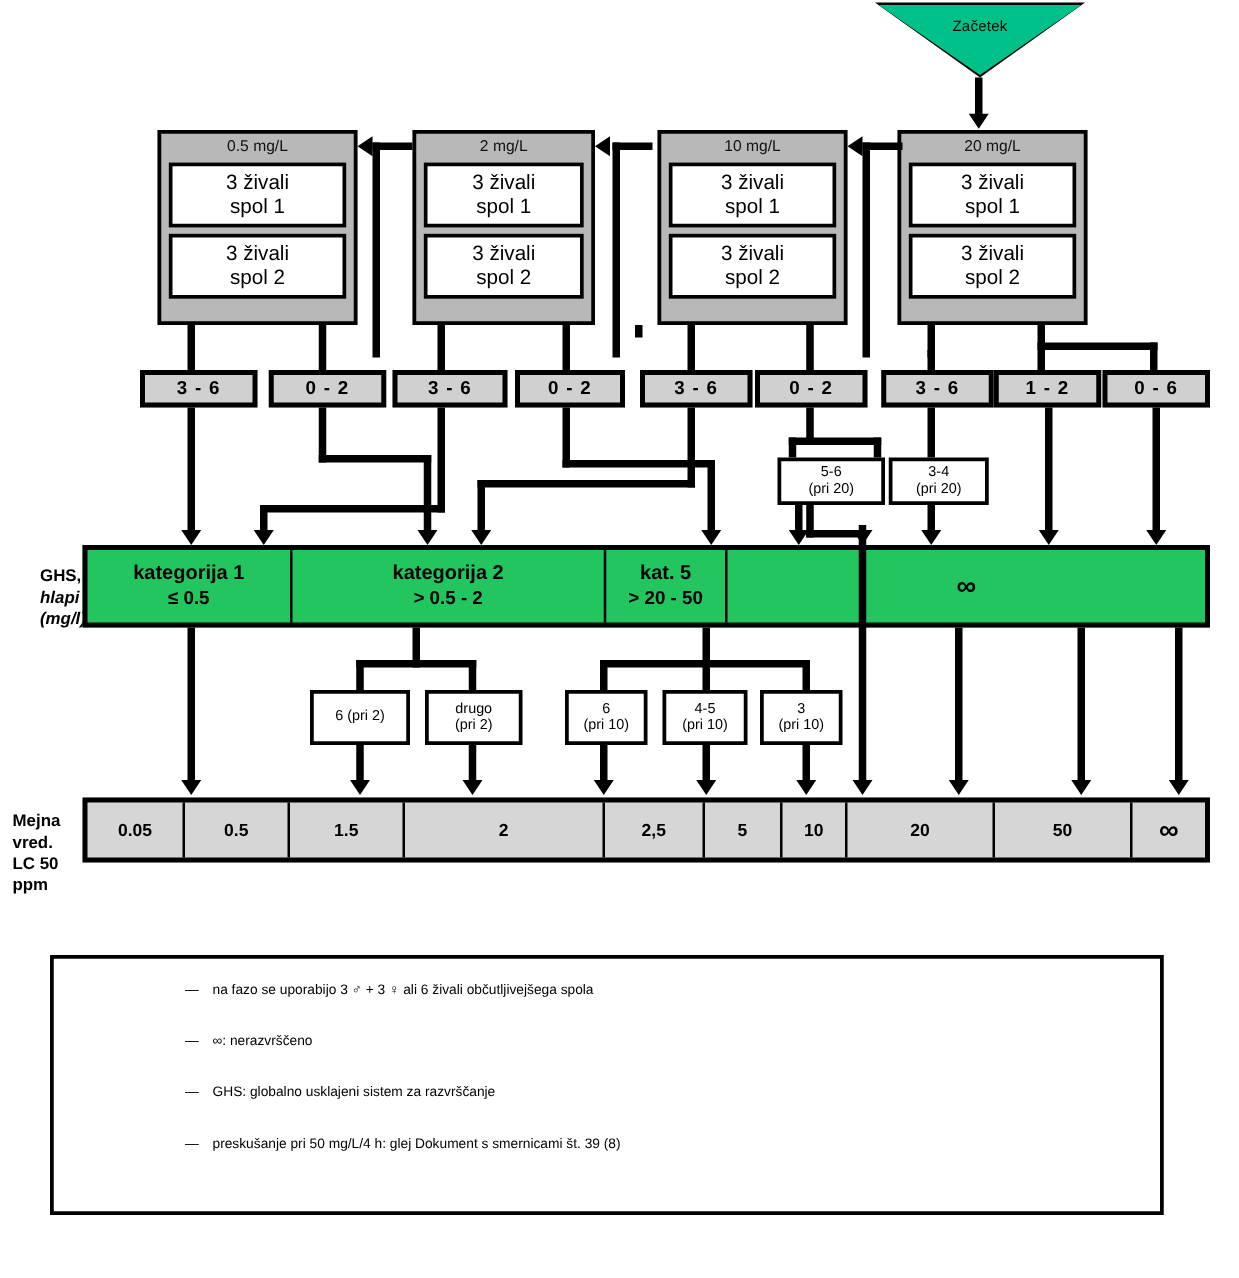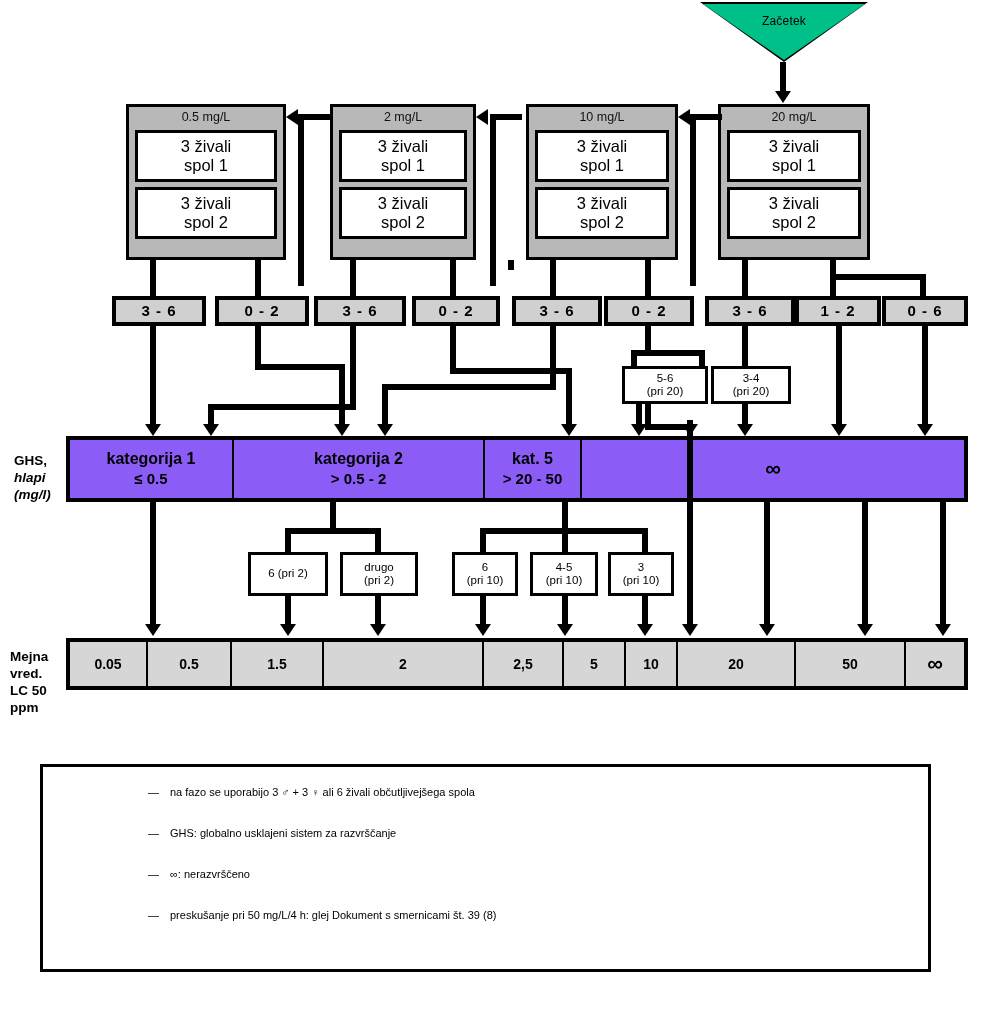--- a/index.html
+++ b/index.html
@@ -38,21 +38,21 @@
   .note{position:absolute;background:#fff;border:3px solid #000;box-sizing:border-box;
       display:flex;flex-direction:column;align-items:center;justify-content:center;
       font-size:11.5px;line-height:13.5px;color:#000;text-align:center;}
 
   
   .bar{position:absolute;border:4px solid #000;box-sizing:border-box;display:flex;}
   .bar .cell{box-sizing:border-box;display:flex;flex-direction:column;
       align-items:center;justify-content:center;border-right:2px solid #000;
       font-weight:bold;color:#000;}
   .bar .cell:last-child{border-right:none;}
-  .ghs-bar{background:#8b5cf6;}
+  .ghs-bar{background:#22c55e;}
   .ghs-bar .cell{font-size:16px;line-height:20px;}
   .ghs-bar .cell .l2{font-size:15px;}
   .lc-bar{background:#d6d6d6;}
   .lc-bar .cell{font-size:14px;}
 
   .rowlabel{position:absolute;font-size:13.5px;font-weight:bold;line-height:17px;color:#000;}
   .rowlabel .it{font-style:italic;}
 
   
   .legend{position:absolute;left:40px;top:764px;width:891px;height:208px;
@@ -217,21 +217,21 @@
 
   <div class="ln" style="left:645px;top:404px;width:6px;height:26px;"></div>
   <div class="ln" style="left:645px;top:424px;width:48px;height:6px;"></div>
   <div class="ln" style="left:687px;top:420px;width:6px;height:10px;"></div>
   <div class="arr-d" style="left:682px;top:424px;"></div>
 
   <div class="ln" style="left:645px;top:404px;width:6px;height:0px;"></div>
   <div class="ln" style="left:636px;top:404px;width:6px;height:26px;"></div>
   <div class="arr-d" style="left:631px;top:424px;"></div>
 
-  <div class="rowlabel" style="left:14px;top:452px;width:60px;text-align:left;">
+  <div class="rowlabel" style="left:32px;top:452px;width:60px;text-align:left;">
     <div>GHS,</div>
     <div class="it">hlapi</div>
     <div class="it">(mg/l)</div>
   </div>
 
   <div class="bar ghs-bar" style="left:66px;top:436px;width:902px;height:66px;">
     <div class="cell" style="width:164px;">
       <div>kategorija 1</div>
       <div class="l2">≤ 0.5</div>
     </div>
@@ -319,19 +319,19 @@
     <div class="cell" style="width:62px;">5</div>
     <div class="cell" style="width:52px;">10</div>
     <div class="cell" style="width:118px;">20</div>
     <div class="cell" style="width:110px;">50</div>
     <div class="cell" style="flex:1;font-size:22px;">∞</div>
   </div>
 
   <div class="legend">
     <ul>
       <li><span class="dash">—</span><span>na fazo se uporabijo 3 ♂ + 3 ♀ ali 6 živali občutljivejšega spola</span></li>
+      <li><span class="dash">—</span><span>∞: nerazvrščeno</span></li>
       <li><span class="dash">—</span><span>GHS: globalno usklajeni sistem za razvrščanje</span></li>
-      <li><span class="dash">—</span><span>∞: nerazvrščeno</span></li>
       <li><span class="dash">—</span><span>preskušanje pri 50 mg/L/4 h: glej Dokument s smernicami št. 39 (8)</span></li>
     </ul>
   </div>
 
 </div>
 
 </body></html>

